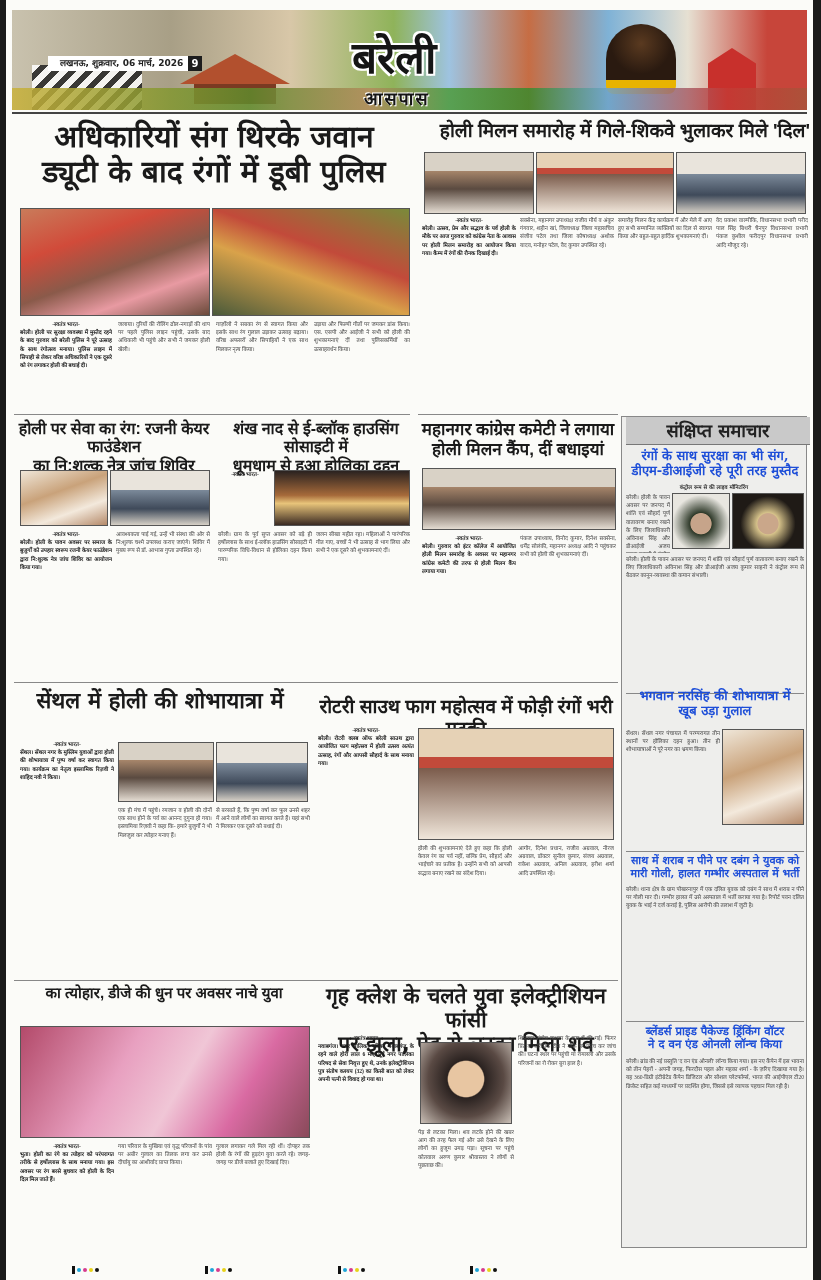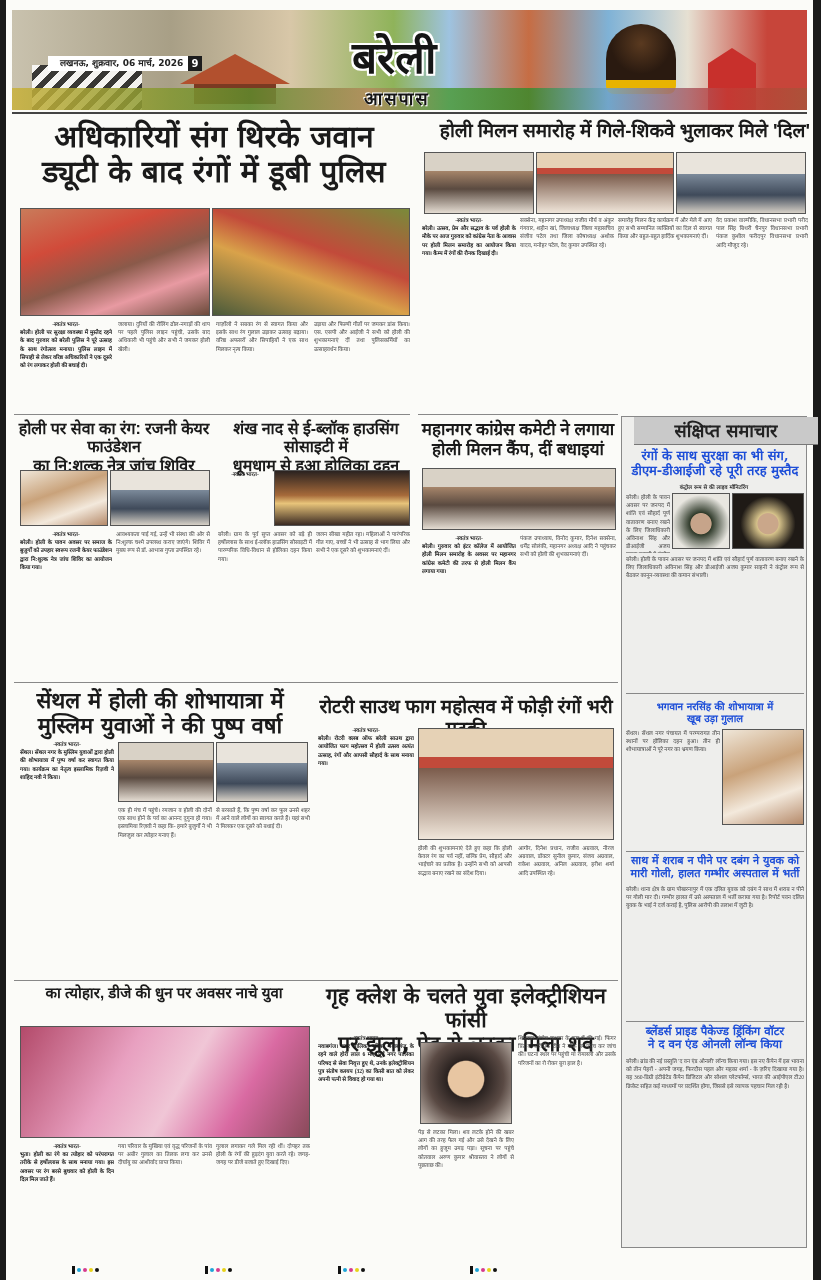--- a/index.html
+++ b/index.html
@@ -40,21 +40,21 @@
   .ph-police { background: radial-gradient(circle at 50% 55%,#c6a48a 0 25%,#2f3a2a 27%,#e8e6e0 70%); }
   .ph-officer { background: radial-gradient(circle at 50% 55%,#caa78a 0 22%,#d6c28a 24%,#1f1a16 60%); }
   .ph-ritual { background: linear-gradient(160deg,#efe6d8,#c9a27a 40%,#f3e9dc 70%,#b58a6a); }
   .ph-party { background: linear-gradient(180deg,#e6d2b6 0 25%,#c24a3a 25% 35%,#7a5a4a 35%,#f0e6da); }
   
   .col { position: absolute; font-size: 5.6px; line-height: 8.2px; color: #444; text-align: justify; overflow: hidden; font-family: "Liberation Serif", serif; }
   .byline { text-align: center; font-weight: bold; color: #333; }
   .lead { font-weight: bold; color: #222; }
   
   .brief { position: absolute; left: 615px; top: 416px; width: 186px; height: 832px; background: #eeeeec; border: 1px solid #888; }
-  .brief-head { position: absolute; left: 12px; top: 0; width: 100%; height: 28px; background: #c9c9c9; text-align: center; font-family: "DejaVu Serif", serif; font-weight: bold; font-size: 18px; line-height: 28px; color: #222; border-bottom: 1px solid #777; }
+  .brief-head { position: absolute; left: 4px; top: 0; width: 100%; height: 28px; background: #c9c9c9; text-align: center; font-family: "DejaVu Serif", serif; font-weight: bold; font-size: 18px; line-height: 28px; color: #222; border-bottom: 1px solid #777; }
   .brief-hl { position: absolute; left: 2px; width: 182px; text-align: center; font-family: "DejaVu Serif", serif; font-weight: bold; color: #1d4ed8; line-height: 1.15; }
   .brief-sub { position: absolute; left: 0; width: 100%; text-align: center; font-size: 5.5px; font-weight: bold; color: #333; }
   .divider { position: absolute; height: 1px; background: #888; }
   .reg { position: absolute; top: 1266px; height: 8px; display: flex; gap: 2px; align-items: center; }
   .reg span { display: inline-block; width: 4px; height: 4px; border-radius: 50%; }
   .reg .k { width: 3px; height: 8px; border-radius: 0; background: #111; }
 </style>
 </head>
 <body>
 
@@ -147,21 +147,20 @@
       <div class="lead">बरेली। गुरुवार को इंटर कॉलेज में आयोजित होली मिलन समारोह के अवसर पर महानगर कांग्रेस कमेटी की तरफ से होली मिलन कैंप लगाया गया।</div>
     </div>
     <div class="col" style="left:514px;top:534px;width:96px;height:144px;">पंकज उपाध्याय, विनोद कुमार, दिनेश सक्सेना, धर्मेंद्र सोलंकी, महानगर अध्यक्ष आदि ने पहुंचकर सभी को होली की शुभकामनाएं दीं।</div>
   </article>
 
   <div class="divider" style="left:8px;top:682px;width:604px;"></div>
 
   <article>
     <div class="hl big" style="left:8px;top:688px;width:292px;font-size:22px;">
       <div>सेंथल में होली की शोभायात्रा में</div>
-      <div>मुस्लिम युवाओं ने की पुष्प वर्षा</div>
     </div>
     <div class="col" style="left:14px;top:740px;width:94px;height:238px;">
       <div class="byline">-स्वतंत्र भारत-</div>
       <div class="lead">सेंथल। सेंथल नगर के मुस्लिम युवाओं द्वारा होली की शोभायात्रा में पुष्प वर्षा कर स्वागत किया गया। कार्यक्रम का नेतृत्व इस्लामिक रिज़वी ने शाहिद नवी ने किया।</div>
     </div>
     <div class="photo ph-crowd" style="left:112px;top:742px;width:96px;height:60px;"></div>
     <div class="photo ph-group" style="left:210px;top:742px;width:92px;height:60px;"></div>
     <div class="col" style="left:112px;top:806px;width:94px;height:172px;">एक ही मंच में पहुंचे। रमजान व होली की दोनों एक साथ होने के पर्व का आनन्द दुगुना हो गया। इस्लामिया रिज़वी ने कहा कि- हमारे बुजुर्गों ने भी मिलजुल कर त्योहार मनाए हैं।</div>
     <div class="col" style="left:210px;top:806px;width:94px;height:172px;">से बरसाते हैं, कि पुष्प वर्षा कर फूल उनसे शहर में आने वाले लोगों का स्वागत करते हैं। यहां सभी ने मिलकर एक दूसरे को बधाई दी।</div>
   </article>
@@ -213,21 +212,21 @@
       <div>रंगों के साथ सुरक्षा का भी संग,</div>
       <div>डीएम-डीआईजी रहे पूरी तरह मुस्तैद</div>
     </div>
     <div class="brief-sub" style="top:66px;">कंट्रोल रूम से की लाइव मॉनिटरिंग</div>
     <div class="col" style="left:4px;top:76px;width:44px;height:60px;">बरेली। होली के पावन अवसर पर जनपद में शांति एवं सौहार्द पूर्ण वातावरण बनाए रखने के लिए जिलाधिकारी अविनाश सिंह और डीआईजी अजय कुमार साहनी ने कंट्रोल रूम से बैठकर कानून-व्यवस्था की कमान संभाली।</div>
     <div class="photo ph-police" style="left:50px;top:76px;width:58px;height:56px;"></div>
     <div class="photo ph-officer" style="left:110px;top:76px;width:72px;height:56px;"></div>
     <div class="col" style="left:4px;top:138px;width:178px;height:136px;">बरेली। होली के पावन अवसर पर जनपद में शांति एवं सौहार्द पूर्ण वातावरण बनाए रखने के लिए जिलाधिकारी अविनाश सिंह और डीआईजी अजय कुमार साहनी ने कंट्रोल रूम से बैठकर कानून-व्यवस्था की कमान संभाली।</div>
     <div class="divider" style="left:4px;top:276px;width:178px;"></div>
 
-    <div class="brief-hl" style="top:284px;font-size:10px;">
+    <div class="brief-hl" style="top:272px;font-size:13px;">
       <div>भगवान नरसिंह की शोभायात्रा में</div>
       <div>खूब उड़ा गुलाल</div>
     </div>
     <div class="col" style="left:4px;top:312px;width:94px;height:120px;">सेंथल। सेंथल नगर पंचायत में परम्परागत तीन स्थानों पर होलिका दहन हुआ। तीन ही शोभायात्राओं ने पूरे नगर का भ्रमण किया।</div>
     <div class="photo ph-ritual" style="left:100px;top:312px;width:82px;height:96px;"></div>
     <div class="divider" style="left:4px;top:434px;width:178px;"></div>
 
     <div class="brief-hl" style="top:438px;font-size:11px;">
       <div>साथ में शराब न पीने पर दबंग ने युवक को</div>
       <div>मारी गोली, हालत गम्भीर अस्पताल में भर्ती</div>

